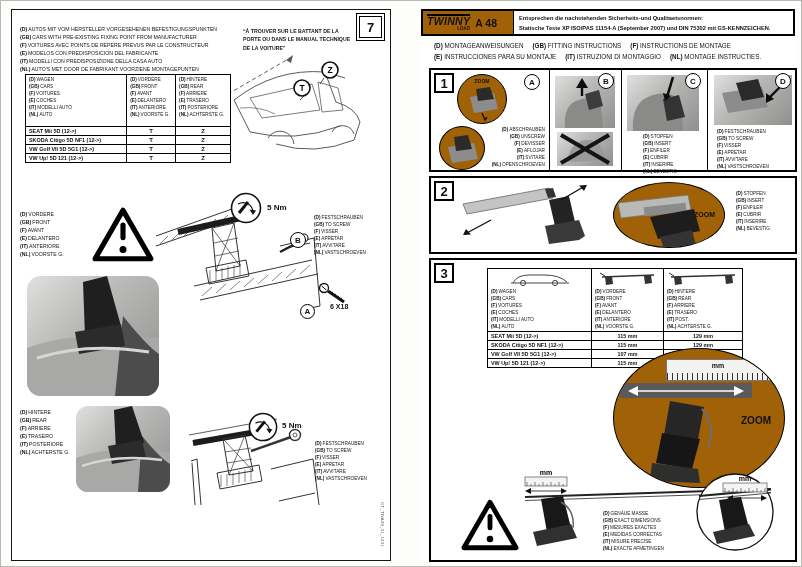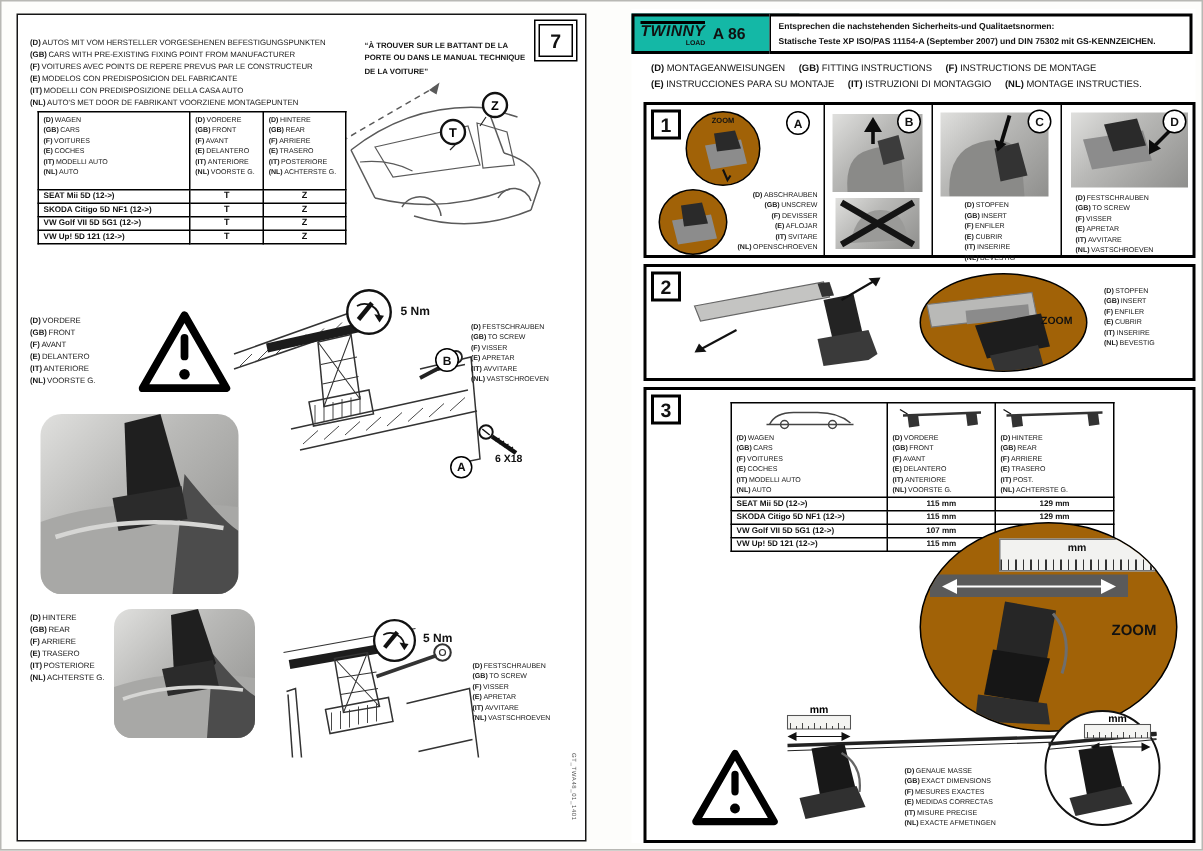--- a/index.html
+++ b/index.html
@@ -275,26 +275,26 @@
         <div class="ln"><b class="lc">(E)</b><span>APRETAR</span></div>
         <div class="ln"><b class="lc">(IT)</b><span>AVVITARE</span></div>
         <div class="ln"><b class="lc">(NL)</b><span>VASTSCHROEVEN</span></div>
       </div>
 
     <div class="abs vtext" style="left:368px;top:492px;height:60px">GT_TWA48_01_1401</div>
   </div>
 
   <div class="page" id="pageR">
 
-    <div class="abs" style="left:0;top:3px;width:112px;height:27px;border:2px solid #000;display:flex;align-items:center;padding:0 4px;background:#14b8a6">
+    <div class="abs" style="left:0;top:3px;width:112px;height:27px;border:2px solid #000;display:flex;align-items:center;padding:0 4px;background:#a16207">
       <div style="border-top:2px solid #000;padding-top:0">
         <div style="font-weight:bold;font-style:italic;font-size:10.5px;letter-spacing:.3px;line-height:1">TWINNY</div>
         <div style="font-weight:bold;font-size:4.6px;text-align:right;line-height:1.1">LOAD</div>
       </div>
-      <div style="font-weight:bold;font-size:10.5px;margin-left:5px">A 86</div>
+      <div style="font-weight:bold;font-size:10.5px;margin-left:5px">A 48</div>
     </div>
     <div class="abs" style="left:92px;top:3px;width:282px;height:27px;border:2px solid #000;border-left-width:1px;padding:3px 5px;background:#fff">
       <div style="font-weight:bold;font-size:5.7px;line-height:1.7">
         <div>Entsprechen die nachstehenden Sicherheits-und Qualitaetsnormen:</div>
         <div>Statische Teste XP ISO/PAS 11154-A (September 2007) und DIN 75302 mit GS-KENNZEICHEN.</div>
       </div>
     </div>
 
     <div class="abs instr" style="left:13px;top:35px">
       <div><span class="it"><b>(D)</b> <span>MONTAGEANWEISUNGEN</span></span><span class="it"><b>(GB)</b> <span>FITTING INSTRUCTIONS</span></span><span class="it"><b>(F)</b> <span>INSTRUCTIONS DE MONTAGE</span></span></div>

